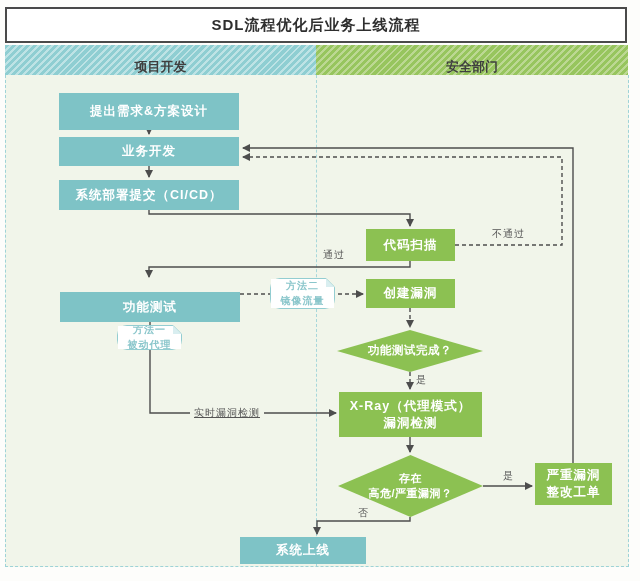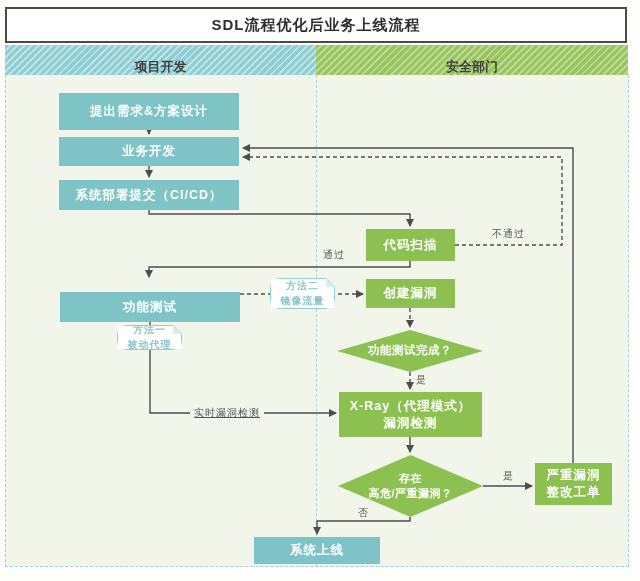--- a/index.html
+++ b/index.html
@@ -134,21 +134,21 @@
   <span>漏洞检测</span>
 </div>
 <div class="node green diamond" style="left:338px; top:455px; width:145px; height:62px; font-size:11px;">
   <span>存在</span>
   <span>高危/严重漏洞？</span>
 </div>
 <div class="node green" style="left:535px; top:463px; width:77px; height:42px;">
   <span>严重漏洞</span>
   <span>整改工单</span>
 </div>
-<div class="node teal" style="left:254px; top:537px; width:126px; height:27px;text-align:center;">
+<div class="node teal" style="left:240px; top:537px; width:126px; height:27px;text-align:center;">
   <span>系统上线</span>
 </div>
 
 <div class="note" style="left:270px; top:278px; width:65px; height:31px;">
   <div class="note-inner">
     <span>方法二</span>
     <span>镜像流量</span>
   </div>
   <div class="note-fold"></div>
 </div>

